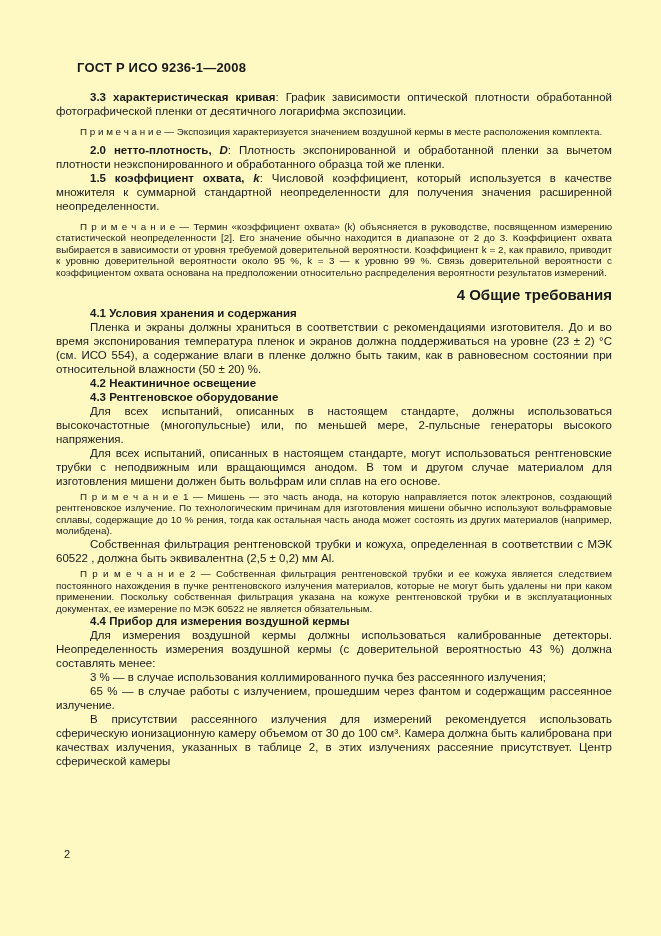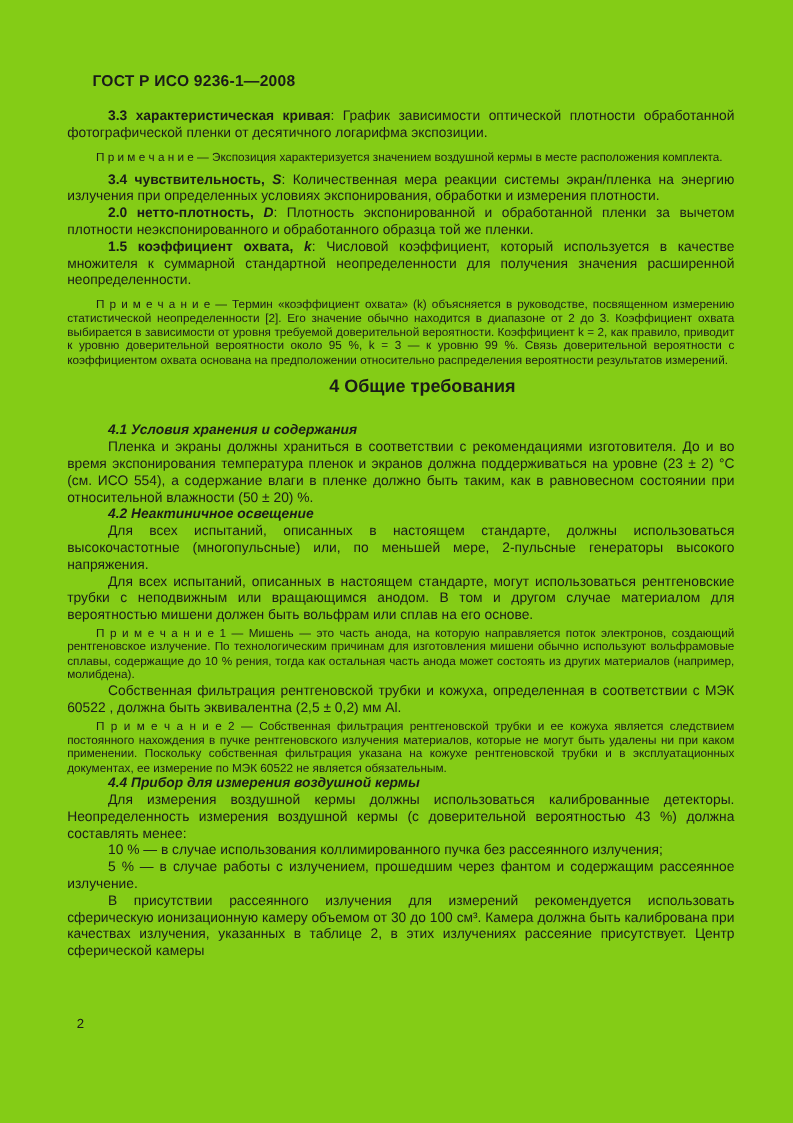--- a/index.html
+++ b/index.html
@@ -1,20 +1,20 @@
 <!DOCTYPE html>
 <html><head>
 <meta charset="utf-8">
 <style>
   html, body { margin: 0; padding: 0; background: #ffffff; }
   .page {
     position: relative;
     width: 661px;
     height: 936px;
-    background: #84cc16;
+    background: #fef9c3;
     font-family: "Liberation Sans", sans-serif;
     color: #1a1a1a;
     overflow: hidden;
   }
   .running-header {
     position: absolute;
     top: 60px;
     left: 77px;
     font-size: 13px;
     font-weight: bold;
@@ -27,40 +27,40 @@
     width: 556px;
     font-size: 11.5px;
     line-height: 14px;
     text-align: justify;
   }
   .body-block p { margin: 0; }
   .def { text-indent: 34px; }
   .def b { font-weight: bold; }
   .def i { font-style: italic; font-weight: bold; }
   .para { text-indent: 34px; }
-  .sub { text-indent: 34px; font-weight: bold; font-style: italic; }
+  .sub { text-indent: 34px; font-weight: bold; }
   .note {
     font-size: 9.8px;
     line-height: 11.6px;
     text-indent: 24px;
     margin: 8px 0 5px !important;
   }
   .note-s4 {
     font-size: 9.8px;
     line-height: 11.6px;
     text-indent: 24px;
     margin: 3px 0 0 !important;
   }
   .h1 {
     font-size: 15px;
     line-height: 19px;
     font-weight: bold;
     text-indent: 36px;
-    margin: 6px 0 20px;
-    text-align: center;
+    margin: 6px 0 2px;
+    text-align: right;
   }
   .page-number {
     position: absolute;
     left: 64px;
     top: 848px;
     font-size: 11px;
   }
 </style>
 </head>
 <body>
@@ -68,48 +68,48 @@
 <div class="page">
 
   <div class="running-header">ГОСТ Р ИСО 9236-1—2008</div>
 
   <div class="body-block">
 
     <p class="def"><b>3.3 характеристическая кривая</b><i></i><span>: График зависимости оптической плотности обработанной фотографической пленки от десятичного логарифма экспозиции.</span></p>
 
     <p class="note">П р и м е ч а н и е — Экспозиция характеризуется значением воздушной кермы в месте расположения комплекта.</p>
 
-    <p class="def"><b>3.4 чувствительность, </b><i>S</i><span>: Количественная мера реакции системы экран/пленка на энергию излучения при определенных условиях экспонирования, обработки и измерения плотности.</span></p>
 
 
     <p class="def"><b>2.0 нетто-плотность, </b><i>D</i><span>: Плотность экспонированной и обработанной пленки за вычетом плотности неэкспонированного и обработанного образца той же пленки.</span></p>
 
     <p class="def"><b>1.5 коэффициент охвата, </b><i>k</i><span>: Числовой коэффициент, который используется в качестве множителя к суммарной стандартной неопределенности для получения значения расширенной неопределенности.</span></p>
 
     <p class="note">П р и м е ч а н и е — Термин «коэффициент охвата» (k) объясняется в руководстве, посвященном измерению статистической неопределенности [2]. Его значение обычно находится в диапазоне от 2 до 3. Коэффициент охвата выбирается в зависимости от уровня требуемой доверительной вероятности. Коэффициент k = 2, как правило, приводит к уровню доверительной вероятности около 95 %, k = 3 — к уровню 99 %. Связь доверительной вероятности с коэффициентом охвата основана на предположении относительно распределения вероятности результатов измерений.</p>
 
     <h2 class="h1">4 Общие требования</h2>
 
     <p class="sub">4.1 Условия хранения и содержания</p>
     <p class="para">Пленка и экраны должны храниться в соответствии с рекомендациями изготовителя. До и во время экспонирования температура пленок и экранов должна поддерживаться на уровне (23 ± 2) °С (см. ИСО 554), а содержание влаги в пленке должно быть таким, как в равновесном состоянии при относительной влажности (50 ± 20) %.</p>
 
     <p class="sub">4.2 Неактиничное освещение</p>
 
+    <p class="sub">4.3 Рентгеновское оборудование</p>
     <p class="para">Для всех испытаний, описанных в настоящем стандарте, должны использоваться высокочастотные (многопульсные) или, по меньшей мере, 2-пульсные генераторы высокого напряжения.</p>
-    <p class="para">Для всех испытаний, описанных в настоящем стандарте, могут использоваться рентгеновские трубки с неподвижным или вращающимся анодом. В том и другом случае материалом для вероятностью мишени должен быть вольфрам или сплав на его основе.</p>
+    <p class="para">Для всех испытаний, описанных в настоящем стандарте, могут использоваться рентгеновские трубки с неподвижным или вращающимся анодом. В том и другом случае материалом для изготовления мишени должен быть вольфрам или сплав на его основе.</p>
 
     <p class="note-s4">П р и м е ч а н и е 1 — Мишень — это часть анода, на которую направляется поток электронов, создающий рентгеновское излучение. По технологическим причинам для изготовления мишени обычно используют вольфрамовые сплавы, содержащие до 10 % рения, тогда как остальная часть анода может состоять из других материалов (например, молибдена).</p>
 
     <p class="para">Собственная фильтрация рентгеновской трубки и кожуха, определенная в соответствии с МЭК 60522 , должна быть эквивалентна (2,5 ± 0,2) мм Al.</p>
 
     <p class="note-s4">П р и м е ч а н и е 2 — Собственная фильтрация рентгеновской трубки и ее кожуха является следствием постоянного нахождения в пучке рентгеновского излучения материалов, которые не могут быть удалены ни при каком применении. Поскольку собственная фильтрация указана на кожухе рентгеновской трубки и в эксплуатационных документах, ее измерение по МЭК 60522 не является обязательным.</p>
 
     <p class="sub">4.4 Прибор для измерения воздушной кермы</p>
     <p class="para">Для измерения воздушной кермы должны использоваться калиброванные детекторы. Неопределенность измерения воздушной кермы (с доверительной вероятностью 43 %) должна составлять менее:</p>
-    <p class="para">10 % — в случае использования коллимированного пучка без рассеянного излучения;</p>
-    <p class="para">5 % — в случае работы с излучением, прошедшим через фантом и содержащим рассеянное излучение.</p>
+    <p class="para">3 % — в случае использования коллимированного пучка без рассеянного излучения;</p>
+    <p class="para">65 % — в случае работы с излучением, прошедшим через фантом и содержащим рассеянное излучение.</p>
     <p class="para">В присутствии рассеянного излучения для измерений рекомендуется использовать сферическую ионизационную камеру объемом от 30 до 100 см³. Камера должна быть калибрована при качествах излучения, указанных в таблице 2, в этих излучениях рассеяние присутствует. Центр сферической камеры</p>
 
   </div>
 
   <div class="page-number">2</div>
 
 </div>
 
 </body></html>

